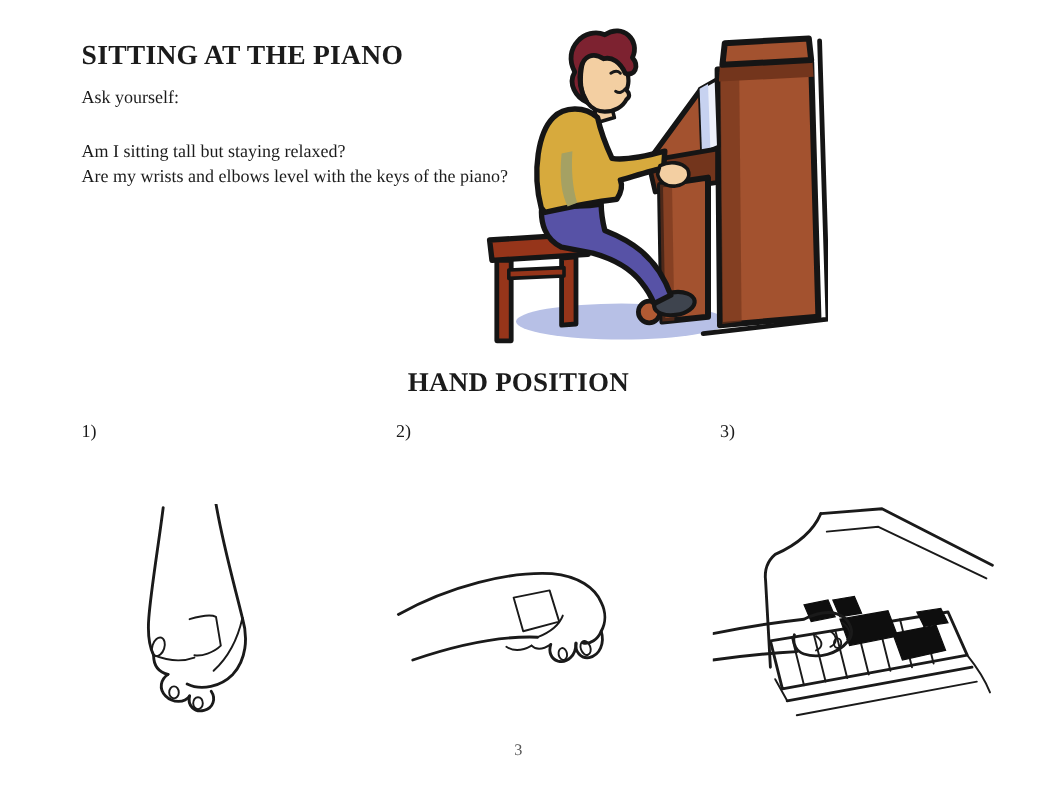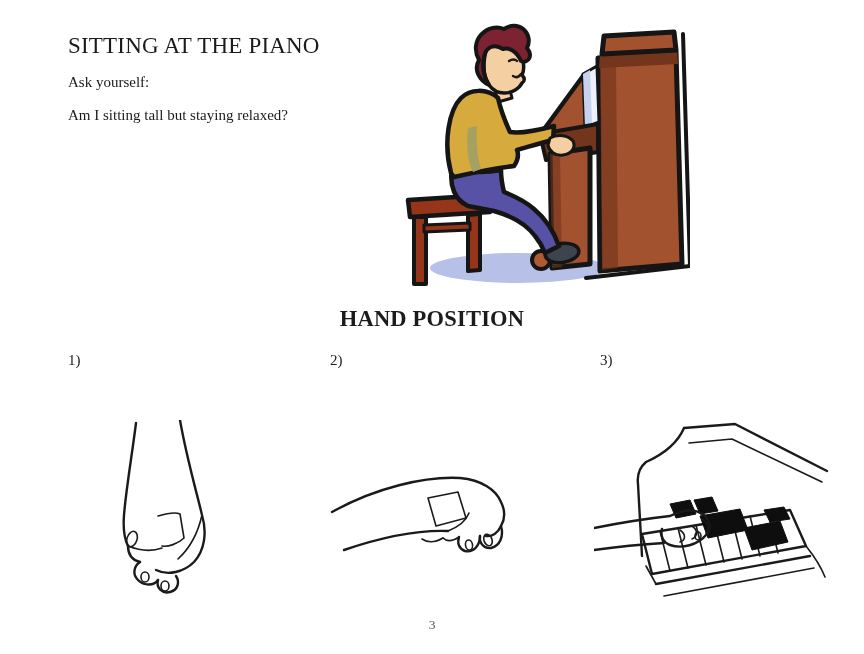--- a/index.html
+++ b/index.html
@@ -1,41 +1,42 @@
 <!DOCTYPE html>
 <html><head>
 <meta charset="utf-8">
 <style>
   html,body{margin:0;padding:0;background:#ffffff;}
   .page{
     position:relative;width:864px;height:654px;background:#ffffff;overflow:hidden;
     font-family:"Liberation Serif","DejaVu Serif",serif;color:#1b1b1b;
   }
   .abs{position:absolute;}
-  .h1{font-size:23px;font-weight:normal;letter-spacing:.2px;}
+  .h1{font-size:23px;font-weight:bold;letter-spacing:.2px;}
   .bodytext{font-size:15px;}
   .h2{left:0;right:0;text-align:center;font-size:22.5px;font-weight:bold;letter-spacing:.2px;}
   .item{display:flex;gap:11px;font-size:15px;line-height:17.6px;}
   .item .num{flex:0 0 20px;}
   .item .txt{white-space:pre-line;}
   .pagenum{left:0;right:0;text-align:center;font-size:13.5px;color:#555;}
   svg{display:block;}
   .ol{stroke:#151515;stroke-linejoin:round;stroke-linecap:round;}
   .line{fill:none;stroke:#1a1a1a;stroke-width:2.4;stroke-linejoin:round;stroke-linecap:round;}
   .thin{stroke-width:1.6;}
   .bk{fill:#0e0e0e;stroke:#0e0e0e;stroke-width:1;}
 </style>
 </head>
 <body>
 
 <div class="page">
 
   <div class="abs h1" style="left:68px;top:33px;">SITTING AT THE PIANO</div>
   <div class="abs bodytext" style="left:68px;top:74px;">Ask yourself:</div>
-  <div class="abs bodytext" style="left:68px;top:107px;">Am I sitting tall but staying relaxed?</div>
+  <div class="abs bodytext" style="left:68px;top:119px;">Am I sitting tall but staying relaxed?</div>
+  <div class="abs bodytext" style="left:68px;top:140px;">Are my wrists and elbows level with the keys of the piano?</div>
 
   <div class="abs" style="left:400px;top:10px;">
     <svg width="290" height="278" viewBox="0 0 290 278">
 
       <ellipse cx="118" cy="258" rx="88" ry="15" fill="#b7c0e6"></ellipse>
 
       <path class="ol" d="M283,24 L290,256 L186,268" fill="none" stroke-width="4"></path>
 
       <polygon class="ol" points="198,48 276,42 282,254 200,261" stroke-width="5" fill="#a3522f"></polygon>
       <polygon points="200,50 216,49 218,258 202,260" opacity="0.65" fill="#73351c"></polygon>

